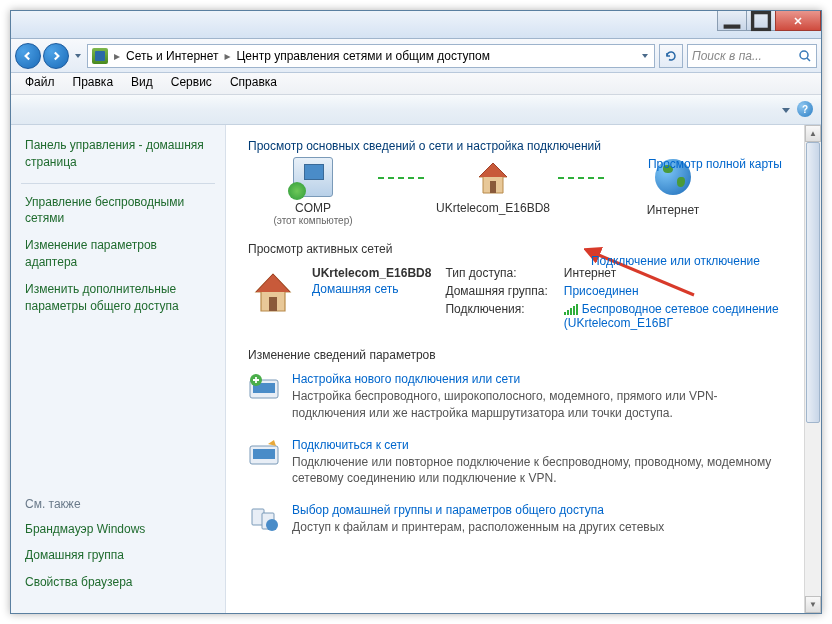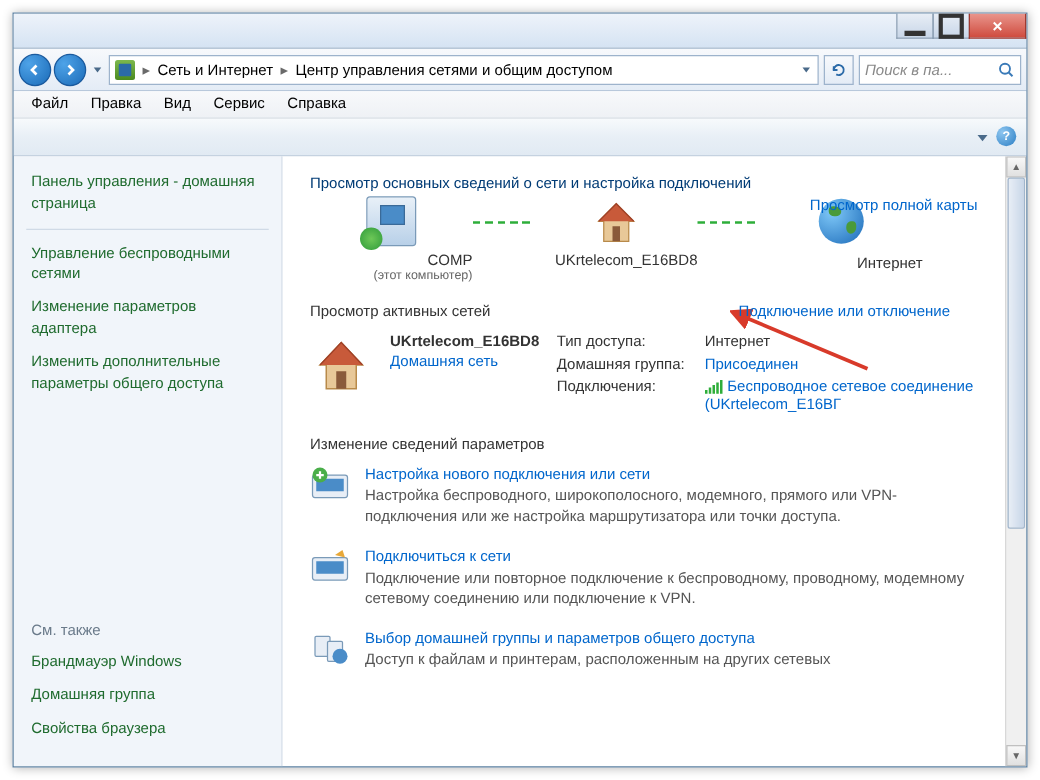--- a/index.html
+++ b/index.html
@@ -28,21 +28,21 @@
 .body{flex:1;display:flex;overflow:hidden}
 .sidebar{width:215px;background:#f1f5fa;border-right:1px solid #d8e0ea;padding:12px 14px;display:flex;flex-direction:column}
 .side-title{color:#1f6b2e;font-size:12px;margin-bottom:12px;line-height:1.4}
 .side-link{color:#1f6b2e;font-size:12px;margin-bottom:10px;line-height:1.4;cursor:pointer}
 .side-sep{height:1px;background:#d0dae6;margin:0 -4px 10px}
 .side-bottom{margin-top:auto}
 .side-sub{color:#6a7a8a;font-size:12px;margin-bottom:10px}
 .content{flex:1;padding:14px 22px;overflow:auto;position:relative}
 .content h1{color:#003b75;font-size:12px;font-weight:normal;margin-bottom:4px}
 .map-row{display:flex;align-items:flex-start;gap:0;margin-bottom:16px;position:relative}
-.map-node{width:130px;text-align:right}
+.map-node{width:130px;text-align:center}
 .map-node .ic{width:40px;height:40px;margin:0 auto 4px;position:relative}
 .comp-ic{background:linear-gradient(#e8f0f8,#b8d0e8);border:1px solid #7a9ab8;border-radius:3px;position:relative}
 .comp-ic::after{content:"";position:absolute;left:10px;top:6px;width:18px;height:14px;background:#4a8cc8;border:1px solid #3a6a98}
 .comp-badge{position:absolute;left:-6px;bottom:-4px;width:18px;height:18px;border-radius:50%;background:radial-gradient(#6ec858,#2e9a3a)}
 .house-ic{position:relative}
 .house-ic svg{width:40px;height:40px}
 .globe-ic{width:36px;height:36px;border-radius:50%;background:radial-gradient(circle at 30% 30%,#7fc8f8,#1b6ab8);margin:2px auto;position:relative}
 .globe-ic::before{content:"";position:absolute;left:8px;top:6px;width:10px;height:8px;background:#4a9a3a;border-radius:40% 60% 50% 50%}
 .globe-ic::after{content:"";position:absolute;right:6px;bottom:8px;width:8px;height:10px;background:#4a9a3a;border-radius:50% 40% 60% 50%}
 .map-label{color:#333}
@@ -202,21 +202,21 @@
           <defs>
             <marker id="ah" markerWidth="10" markerHeight="10" refX="2" refY="3" orient="auto">
               <path d="M0 0 L6 3 L0 6 Z" fill="#d83a2a"></path>
             </marker>
           </defs>
           <line x1="110" y1="50" x2="10" y2="8" stroke="#d83a2a" stroke-width="3" marker-end="url(#ah)"></line>
         </svg>
 
       <div style="position:relative">
         <div class="section-title">Просмотр активных сетей</div>
-        <div class="conn-link" style="top:0">Подключение или отключение</div>
+        <div class="conn-link" style="top:12px">Подключение или отключение</div>
       </div>
 
       <div class="active-net">
         <div class="house-lg"><svg viewBox="0 0 50 50">
               <path d="M8 26 L25 8 L42 26 L37 26 L37 45 L13 45 L13 26 Z" fill="#e8c898" stroke="#b88a4a" stroke-width="1.2"></path>
               <path d="M8 26 L25 8 L42 26" fill="#c85a3a" stroke="#a04028"></path>
               <rect x="21" y="31" width="8" height="14" fill="#8a5a3a"></rect>
             </svg></div>
         <div class="net-info">
           <div class="name">UKrtelecom_E16BD8</div>

